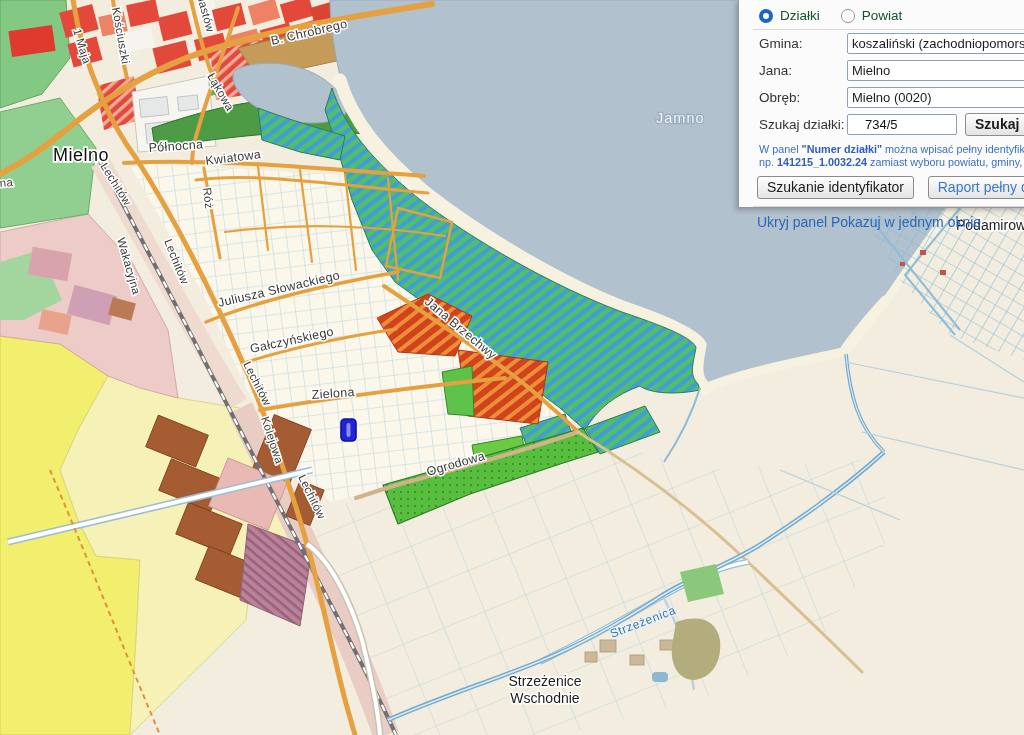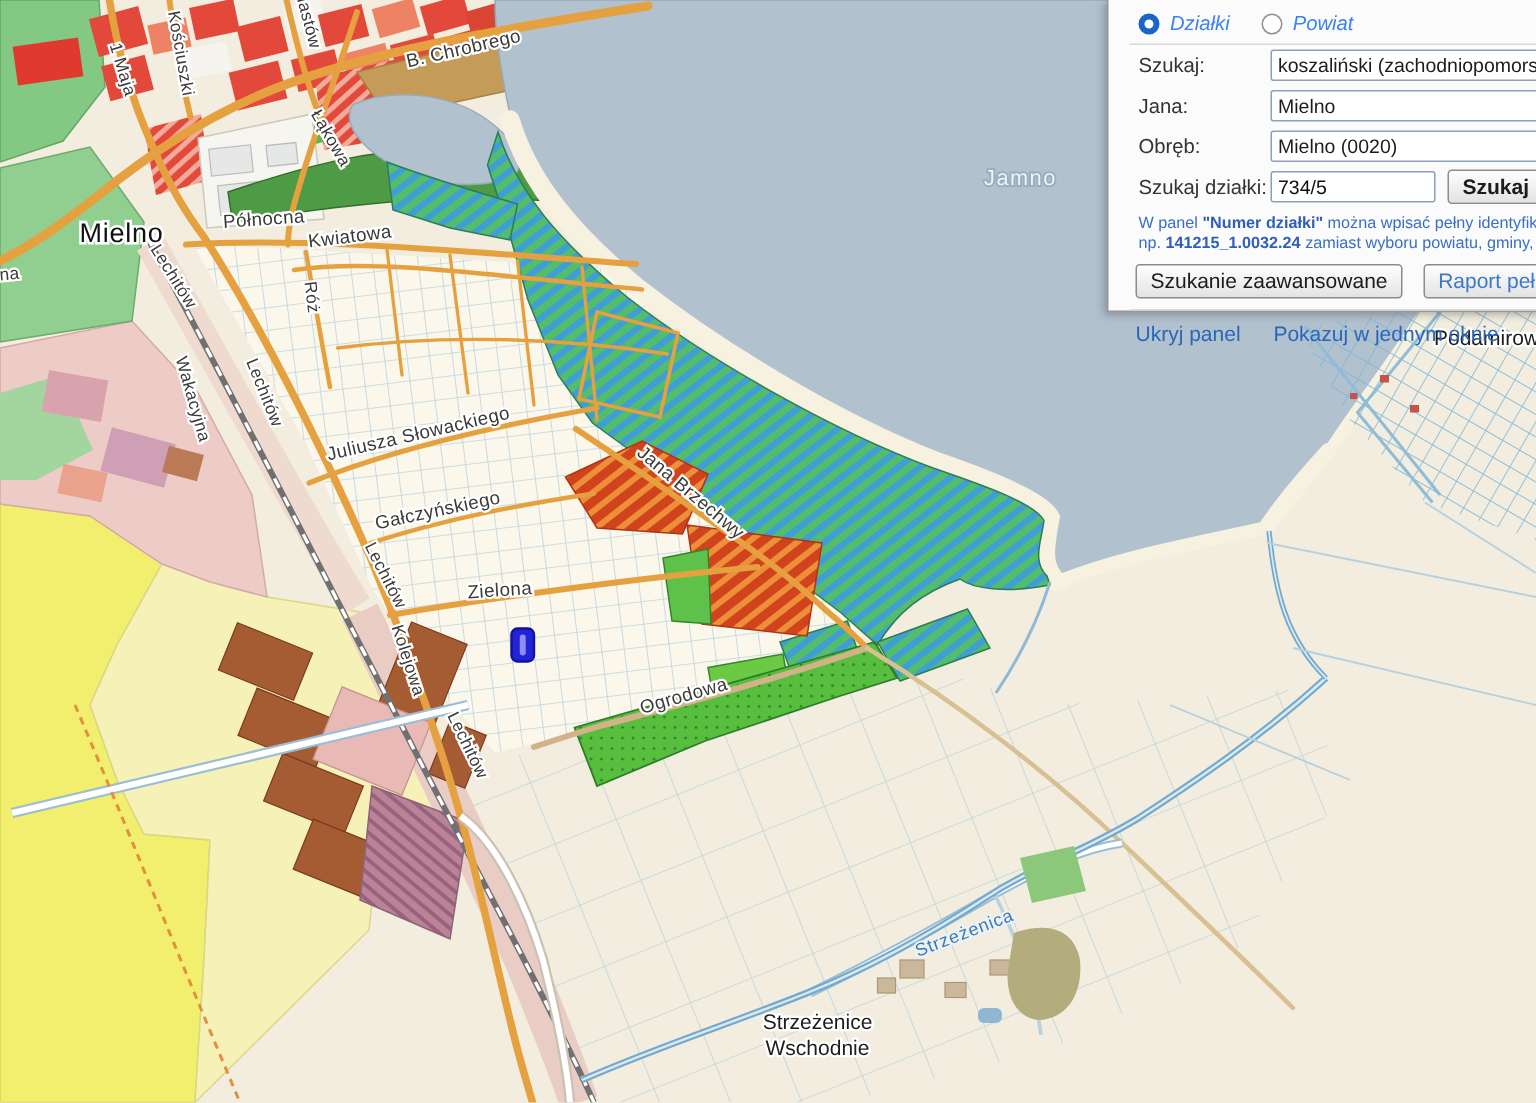--- a/index.html
+++ b/index.html
@@ -19,40 +19,40 @@
 
   
   #panel{position:absolute;left:738px;top:0;width:330px;height:208px;
          background:#fbfbfb;border:1px solid #979797;border-top:none;
          box-shadow:-2px 2px 5px rgba(60,60,60,.35);box-sizing:border-box;
          font-size:13.5px;color:#333;}
   .radio-row{display:flex;align-items:center;gap:7px;padding:8px 0 6px 20px;}
   .radio{width:14px;height:14px;border-radius:50%;box-sizing:border-box;background:#fff;display:inline-block;}
   .radio.on{border:4.5px solid #1a66c6;}
   .radio.off{border:1px solid #8e8e8e;}
-  .radio-label{color:#3b82f6;margin-right:14px;font-style:italic;}
+  .radio-label{color:#14532d;margin-right:14px;}
   .sep{border-top:1px solid #d9d9d9;margin:0 0 0 14px;}
   .frow{display:flex;align-items:center;height:27px;padding-left:20px;}
   .frow .flabel{width:88px;flex:0 0 88px;color:#333;}
   .selectbox{width:200px;height:21px;line-height:20px;background:#fff;border:1px solid #8ea0b8;
              border-radius:2px;padding:0 4px;box-sizing:border-box;color:#1c1c1c;
              white-space:nowrap;overflow:hidden;font-size:13px;}
   .textbox{width:110px;height:21px;background:#fff;border:1px solid #8ea0b8;border-radius:2px;
-           padding:0 4px;box-sizing:border-box;font-size:13px;color:#111;
+           padding:0 17px;box-sizing:border-box;font-size:13px;color:#111;
            font-family:"Liberation Sans",sans-serif;}
   .btn{display:inline-block;height:23px;line-height:21px;padding:0 9px;border:1px solid #8c8c8c;
        border-radius:3px;background:linear-gradient(#fefefe,#e3e3e3);color:#1c1c1c;
        font-size:14px;box-sizing:border-box;cursor:pointer;white-space:nowrap;}
   .btn.bold{font-weight:bold;margin-left:8px;}
   .btn.blue{color:#3c78cc;margin-left:10px;}
   .helptxt{padding:5px 0 2px 20px;font-size:10.8px;line-height:13px;color:#3a6fc4;white-space:nowrap;overflow:hidden;}
   .helptxt b{color:#2f5fb8;}
   .btnrow{padding:5px 0 0 18px;white-space:nowrap;}
   .linkrow{padding:7px 0 0 18px;font-size:14px;}
-  .plink{color:#2b67b8;text-decoration:none;margin-right:18px;cursor:pointer;text-align:center;}
+  .plink{color:#2b67b8;text-decoration:none;margin-right:0;cursor:pointer;text-align:center;}
 </style>
 </head>
 <body>
 
 <div id="map-wrap">
 <svg width="1024" height="735" viewBox="0 0 1024 735" preserveAspectRatio="none">
   <defs>
     <pattern id="tealHatch" width="9" height="9" patternUnits="userSpaceOnUse" patternTransform="rotate(-38)">
       <rect width="9" height="9" fill="#53bd6b"></rect>
       <rect width="9" height="4.2" fill="#3f9ed6"></rect>
@@ -270,21 +270,21 @@
 <div id="panel">
   <div class="radio-row">
     <span class="radio on"></span>
     <span class="radio-label">Działki</span>
     <span class="radio off"></span>
     <span class="radio-label">Powiat</span>
   </div>
   <div class="sep"></div>
 
   <div class="frow">
-    <span class="flabel">Szukaj:</span>
+    <span class="flabel">Gmina:</span>
     <div class="selectbox">koszaliński (zachodniopomorskie)</div>
   </div>
   <div class="frow">
     <span class="flabel">Jana:</span>
     <div class="selectbox">Mielno</div>
   </div>
   <div class="frow">
     <span class="flabel">Obręb:</span>
     <div class="selectbox">Mielno (0020)</div>
   </div>
@@ -294,21 +294,21 @@
     <span class="btn bold">Szukaj</span>
 
   </div>
 
   <div class="helptxt">
     <span>W panel </span><b>"Numer działki"</b><span> można wpisać pełny identyfikator szukanej</span><br>
     <span>np. </span><b>141215_1.0032.24</b><span> zamiast wyboru powiatu, gminy, obrębu.</span>
   </div>
 
   <div class="btnrow">
-    <span class="btn">Szukanie zaawansowane</span>
+    <span class="btn">Szukanie identyfikator</span>
     <span class="btn blue">Raport pełny dla działki</span>
   </div>
 
   <div class="sep" style="margin-top:7px;"></div>
   <div class="linkrow">
     <a class="plink">Ukryj panel</a>
     <a class="plink">Pokazuj w jednym oknie</a>
   </div>
 </div>
 

